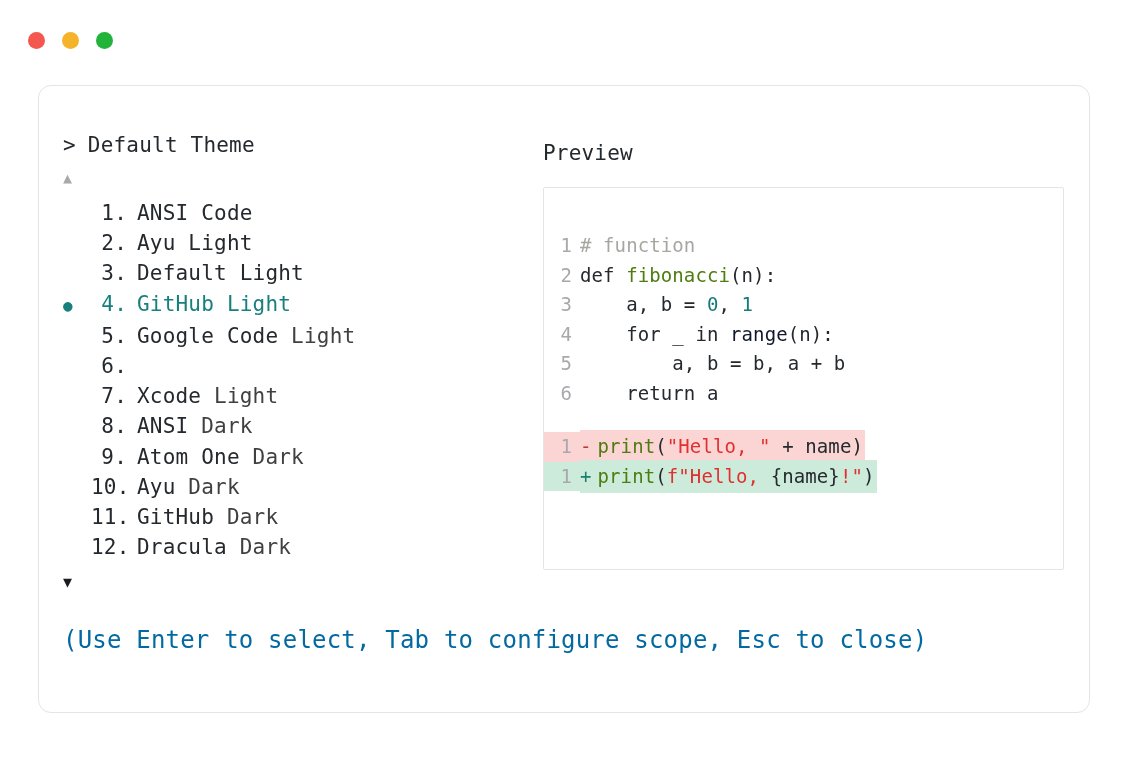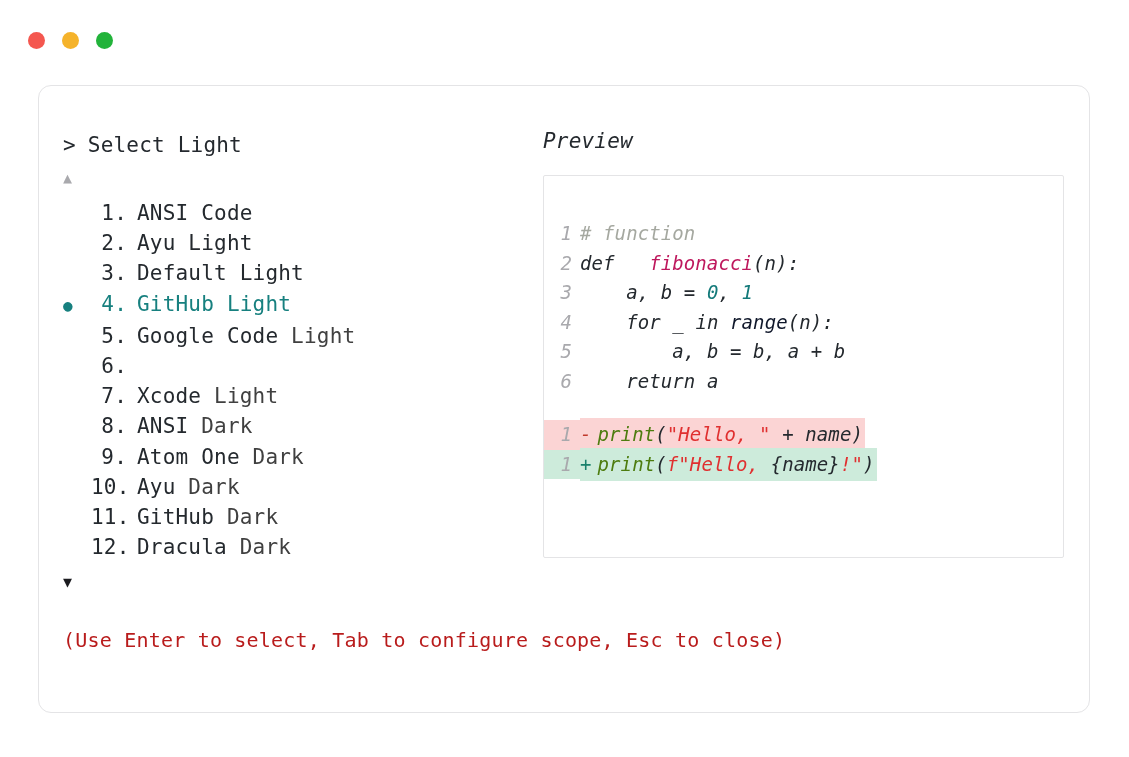--- a/index.html
+++ b/index.html
@@ -115,34 +115,33 @@
   .name-cell { }
   .suffix-muted { color: #404040; }
   .theme-item.selected,
   .theme-item.selected .idx-cell,
   .theme-item.selected .name-cell { color: #17807F; }
 
   .hint {
     position: absolute;
     left: 24px;
     top: 541px;
-    font-size: 20px;
+    font-size: 24px;
     line-height: 26px;
-    color: #b91c1c;
+    color: #0369a1;
     letter-spacing: 0.2px;
     white-space: pre;
   }
 
   
   .preview-col {
     position: absolute;
     left: 504px;
-    top: 42px;
+    top: 54px;
     width: 524px;
-    font-style: italic;
   }
   .preview-title {
     font-size: 21px;
     line-height: 26px;
     color: #24292E;
     letter-spacing: 0.2px;
   }
   .preview-box {
     margin-top: 21px;
     width: 521px;
@@ -191,21 +190,21 @@
   .diff-del .diff-body { background: #FBD4D4; }
   .diff-add .diff-body { background: #CDEBDB; }
   .diff-del .ln { background: #FBD4D4; }
   .diff-add .ln { background: #CDEBDB; }
   .sign-del { color: #C0392B; padding-right: 6px; }
   .sign-add { color: #18806B; padding-right: 6px; }
 
   
   .tok-comment  { color: #A5A8A0; }
   .tok-keyword  { color: #24292E; text-align: right; }
-  .tok-fn       { color: #be185d; margin-left: 23px; }
+  .tok-fn       { color: #4d7c0f; }
   .tok-num      { color: #147A7A; }
   .tok-builtin  { color: #0f172a; }
   .tok-call     { color: #4d7c0f; }
   .tok-str      { color: #E03030; }
   .tok-plain    { color: #24292E; }
 </style>
 </head>
 <body>
 
 <div class="titlebar">
@@ -214,21 +213,21 @@
   <span class="dot dot-max"></span>
 </div>
 
 <div class="card">
   <div class="card-inner">
 
     <div class="picker">
 
       <div class="prompt-line">
         <span class="prompt-caret">&gt;</span>
-        <span>Select Light</span>
+        <span>Default Theme</span>
       </div>
 
       <div class="arrow arrow-up">▲</div>
 
       <ul class="theme-list" id="theme-list">
           <li class="theme-item"><span class="bullet-cell"></span><span class="idx-cell">1.</span><span class="name-cell">ANSI Code</span></li>
           <li class="theme-item"><span class="bullet-cell"></span><span class="idx-cell">2.</span><span class="name-cell">Ayu Light</span></li>
           <li class="theme-item"><span class="bullet-cell"></span><span class="idx-cell">3.</span><span class="name-cell">Default Light</span></li>
           <li class="theme-item selected"><span class="bullet-cell">●</span><span class="idx-cell">4.</span><span class="name-cell">GitHub Light</span></li>
           <li class="theme-item"><span class="bullet-cell"></span><span class="idx-cell">5.</span><span class="name-cell">Google Code</span><span class="suffix-muted"> Light</span></li>

